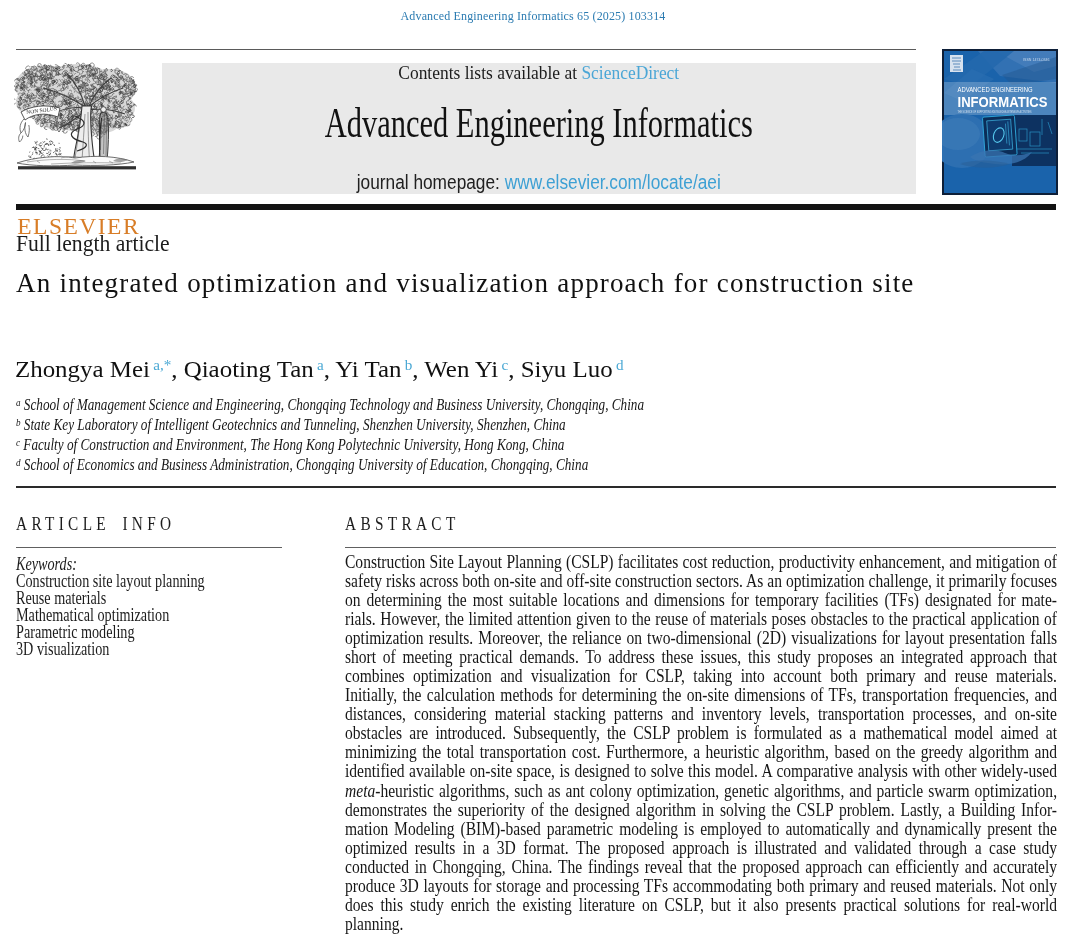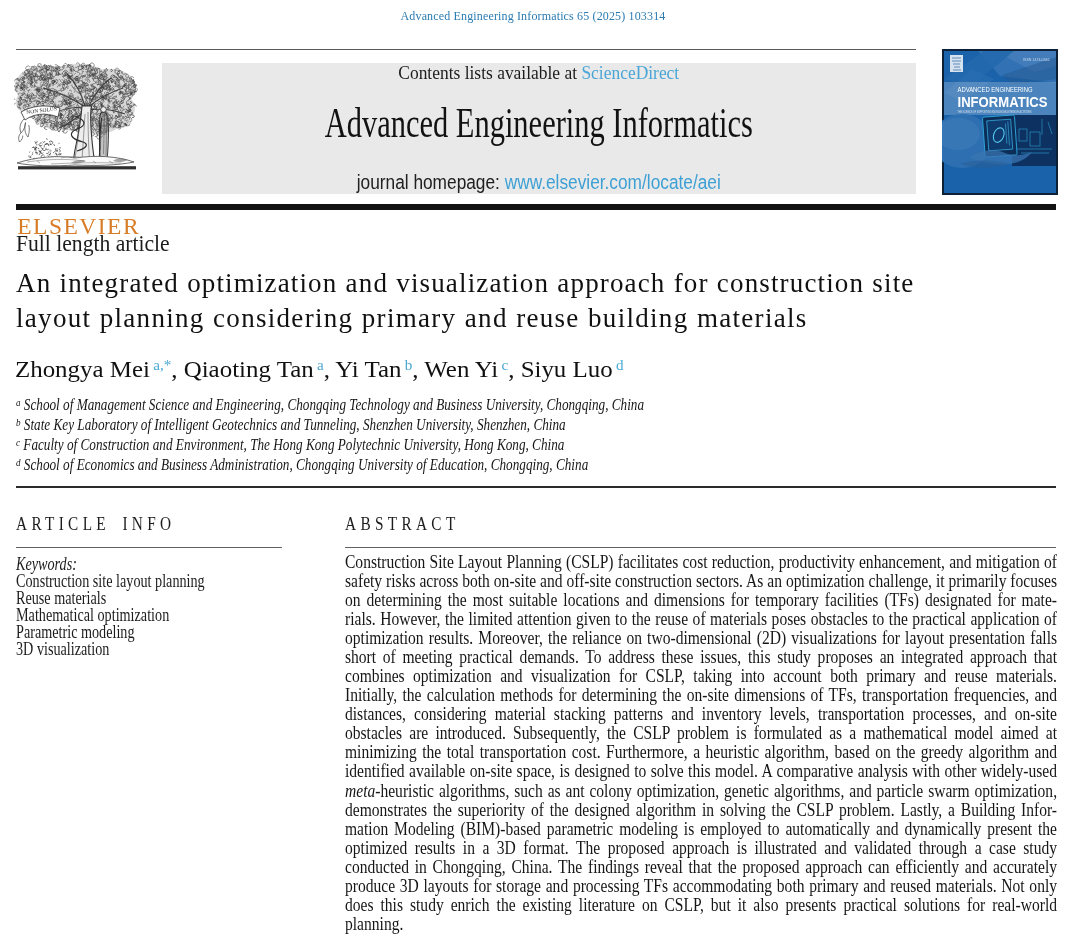--- a/index.html
+++ b/index.html
@@ -115,21 +115,21 @@
     </g>
     <path d="M28 108 C38 101 53 99 63 104 C73 108 83 106 90 103 C83 113 68 117 53 115 C43 114 33 112 28 108 Z" fill="#3a74b2" opacity="0.75"></path>
     <path d="M18 115 C33 110 53 111 68 115 C53 120 33 120 18 115 Z" fill="#2a5e94" opacity="0.5"></path>
   </g>
 </svg>
 
 <div class="abs" style="left:16px; top:204.3px; width:1040px; height:5.9px; background:#131313;"></div>
 
 <div class="abs" style="left:16px; top:232.1px; font-size:23px; line-height:23px; transform:scaleX(0.94); transform-origin:0 0; white-space:nowrap;">Full length article</div>
 
-<div class="abs" style="left:16px; top:266.3px; width:1010px; font-size:27px; line-height:34.2px; color:#111;font-family:Liberation Serif, serif;"><span style="letter-spacing:1.15px; word-spacing:0.3px;">An integrated optimization and visualization approach for construction site</span><br><span style="letter-spacing:1.3px; word-spacing:0.4px;">layout planning considering primary and reuse building materials</span></div>
+<div class="abs" style="left:16px; top:266.3px; width:1010px; font-size:27px; line-height:34.2px; color:#111;font-family:Liberation Serif, serif;"><span style="letter-spacing:1.15px; word-spacing:0.3px;">An integrated optimization and visualization approach for construction site</span><br></div>
 
 <div class="abs" style="left:15px; top:356.6px; font-size:23px; line-height:26px; white-space:nowrap; transform:scaleX(1.083); transform-origin:0 0; color:#111;">Zhongya Mei<span class="sup">a,*</span>, Qiaoting Tan<span class="sup">a</span>, Yi Tan<span class="sup">b</span>, Wen Yi<span class="sup">c</span>, Siyu Luo<span class="sup">d</span></div>
 
 <div class="abs" style="left:16px; top:396.4px; font-size:16px; line-height:17.7px; font-style:italic; transform:scaleX(0.825); transform-origin:0 0; white-space:nowrap; color:#151515;">
 <div><span class="asup">a</span> School of Management Science and Engineering, Chongqing Technology and Business University, Chongqing, China</div>
 <div><span class="asup">b</span> State Key Laboratory of Intelligent Geotechnics and Tunneling, Shenzhen University, Shenzhen, China</div>
 <div><span class="asup">c</span> Faculty of Construction and Environment, The Hong Kong Polytechnic University, Hong Kong, China</div>
 <div><span class="asup">d</span> School of Economics and Business Administration, Chongqing University of Education, Chongqing, China</div>
 </div>
 

